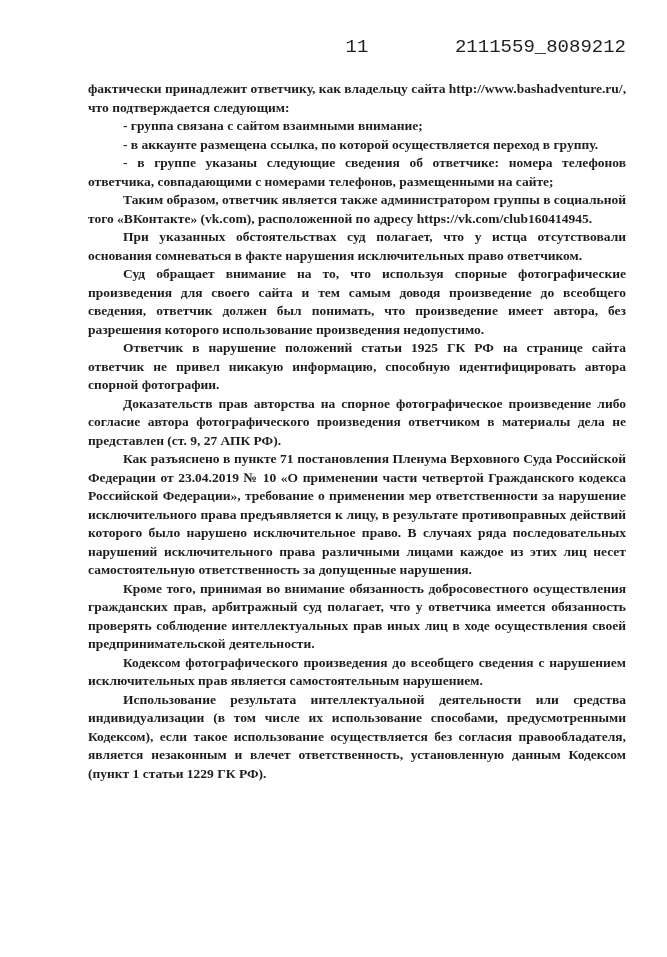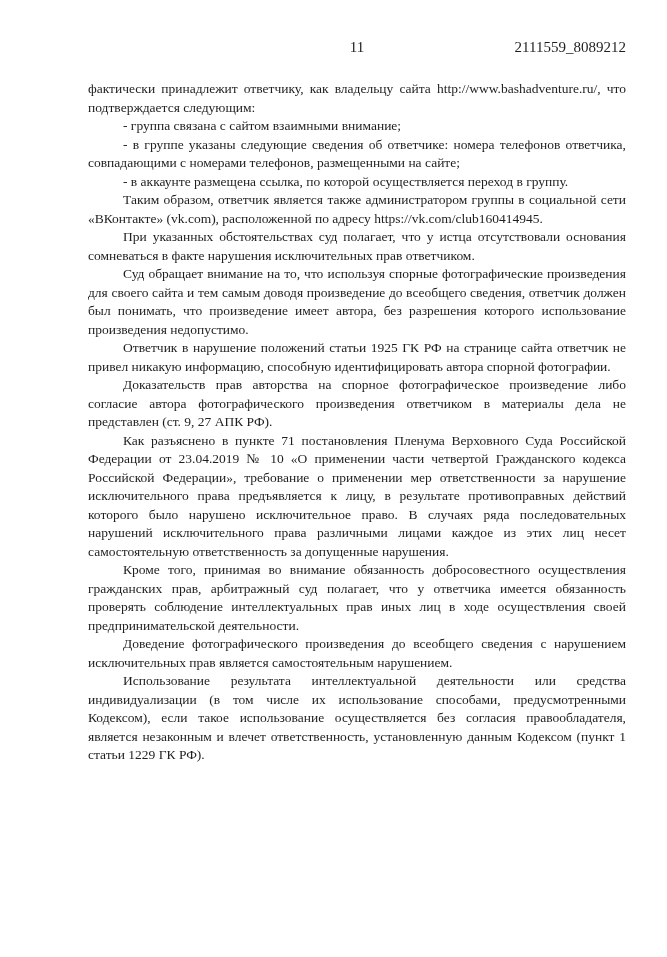--- a/index.html
+++ b/index.html
@@ -15,22 +15,23 @@
     font-family: "Liberation Serif", "DejaVu Serif", serif;
     color: #1e1e1e;
     overflow: hidden;
   }
   .page-header {
     position: absolute;
     left: 88px;
     top: 38px;
     width: 538px;
     height: 18px;
-    font-size: 15px;
+    font-size: 19px;
     line-height: 18px;
+    font-family: Liberation Mono, monospace;
   }
   .page-number {
     display: block;
     position: absolute;
     left: 0;
     right: 0;
     text-align: center;
   }
   .doc-code {
     display: block;
@@ -45,42 +46,43 @@
     left: 88px;
     top: 80px;
     width: 538px;
     font-size: 13.5px;
     line-height: 18.5px;
     text-align: justify;
   }
   .doc-body p.para {
     margin: 0;
     padding: 0;
+    font-weight: bold;
   }
   .doc-body p.para.indent {
     text-indent: 35px;
   }
 </style>
 </head>
 <body>
 
 <div class="page">
   <div class="page-header">
     <span class="page-number">11</span>
     <span class="doc-code">2111559_8089212</span>
   </div>
   <div class="doc-body">
 
   <p class="para">фактически принадлежит ответчику, как владельцу сайта http://www.bashadventure.ru/, что подтверждается следующим:</p>
       <p class="para indent">- группа связана с сайтом взаимными внимание;</p>
+      <p class="para indent">- в аккаунте размещена ссылка, по которой осуществляется переход в группу.</p>
       <p class="para indent">- в группе указаны следующие сведения об ответчике: номера телефонов ответчика, совпадающими с номерами телефонов, размещенными на сайте;</p>
-      <p class="para indent">- в аккаунте размещена ссылка, по которой осуществляется переход в группу.</p>
-      <p class="para indent">Таким образом, ответчик является также администратором группы в социальной сети «ВКонтакте» (vk.com), расположенной по адресу https://vk.com/club160414945.</p>
-      <p class="para indent">При указанных обстоятельствах суд полагает, что у истца отсутствовали основания сомневаться в факте нарушения исключительных прав ответчиком.</p>
+      <p class="para indent">Таким образом, ответчик является также администратором группы в социальной того «ВКонтакте» (vk.com), расположенной по адресу https://vk.com/club160414945.</p>
+      <p class="para indent">При указанных обстоятельствах суд полагает, что у истца отсутствовали основания сомневаться в факте нарушения исключительных право ответчиком.</p>
       <p class="para indent">Суд обращает внимание на то, что используя спорные фотографические произведения для своего сайта и тем самым доводя произведение до всеобщего сведения, ответчик должен был понимать, что произведение имеет автора, без разрешения которого использование произведения недопустимо.</p>
       <p class="para indent">Ответчик в нарушение положений статьи 1925 ГК РФ на странице сайта ответчик не привел никакую информацию, способную идентифицировать автора спорной фотографии.</p>
       <p class="para indent">Доказательств прав авторства на спорное фотографическое произведение либо согласие автора фотографического произведения ответчиком в материалы дела не представлен (ст. 9, 27 АПК РФ).</p>
       <p class="para indent">Как разъяснено в пункте 71 постановления Пленума Верховного Суда Российской Федерации от 23.04.2019 № 10 «О применении части четвертой Гражданского кодекса Российской Федерации», требование о применении мер ответственности за нарушение исключительного права предъявляется к лицу, в результате противоправных действий которого было нарушено исключительное право. В случаях ряда последовательных нарушений исключительного права различными лицами каждое из этих лиц несет самостоятельную ответственность за допущенные нарушения.</p>
       <p class="para indent">Кроме того, принимая во внимание обязанность добросовестного осуществления гражданских прав, арбитражный суд полагает, что у ответчика имеется обязанность проверять соблюдение интеллектуальных прав иных лиц в ходе осуществления своей предпринимательской деятельности.</p>
-      <p class="para indent">Доведение фотографического произведения до всеобщего сведения с нарушением исключительных прав является самостоятельным нарушением.</p>
+      <p class="para indent">Кодексом фотографического произведения до всеобщего сведения с нарушением исключительных прав является самостоятельным нарушением.</p>
       <p class="para indent">Использование результата интеллектуальной деятельности или средства индивидуализации (в том числе их использование способами, предусмотренными Кодексом), если такое использование осуществляется без согласия правообладателя, является незаконным и влечет ответственность, установленную данным Кодексом (пункт 1 статьи 1229 ГК РФ).</p>
     </div>
 </div>
 
 </body></html>

